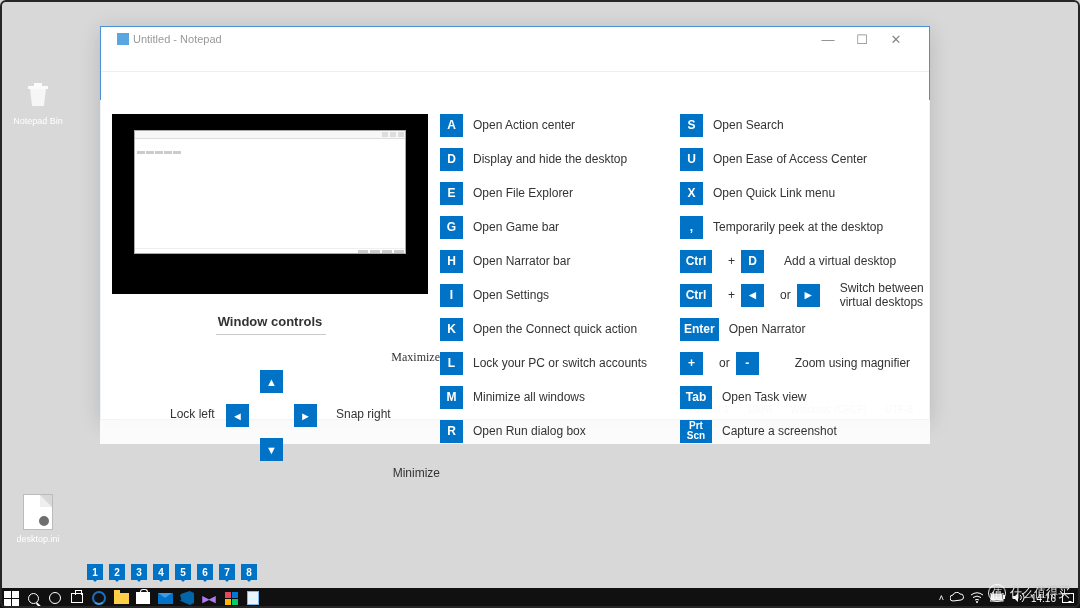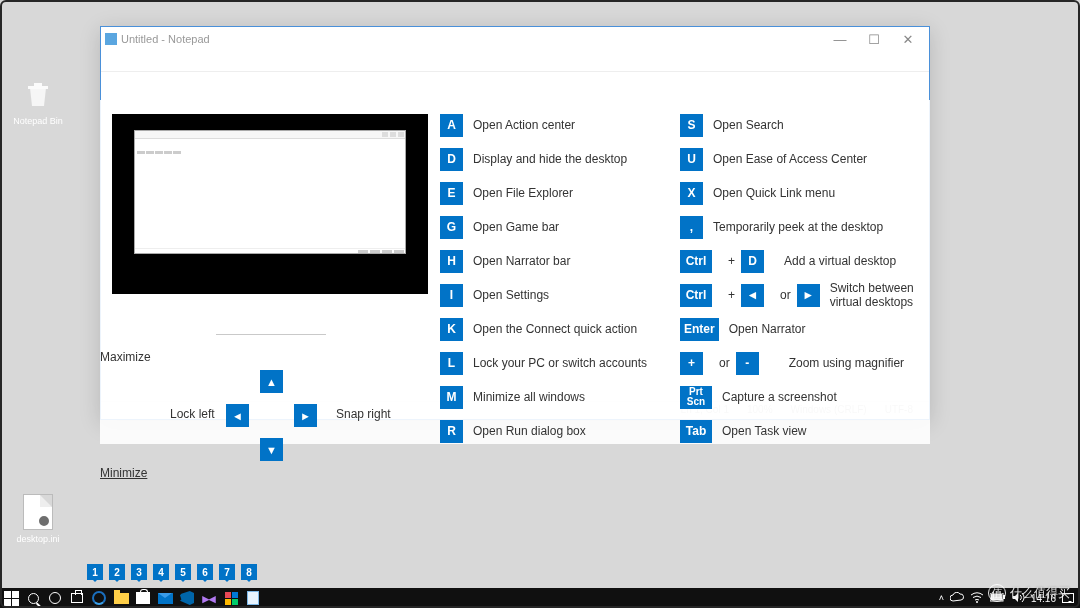--- a/index.html
+++ b/index.html
@@ -13,21 +13,21 @@
   .ini { top: 494px; left: 8px; }
   .ini .glyph { width:30px; height:36px; background:#fff; border:1px solid #bbb; border-top-left-radius:0; position:relative;}
   .ini .glyph::before{content:""; position:absolute; right:0; top:0; border-width:6px; border-style:solid;border-color:#d8d8d8 #d8d8d8 #eee #eee;}
   .ini .glyph .gear{ position:absolute;bottom:1px;right:1px;width:14px;height:14px;border-radius:50%;background:#6e6e6e;border:2px solid #fff;}
 
   
   .notepad {
     position: absolute; top: 26px; left: 100px; width: 830px; height: 394px;
     background: #fff; border: 1px solid #4a90d9; box-shadow: 0 4px 20px rgba(0,0,0,.15);
   }
-  .notepad .titlebar { height: 24px; display:flex; align-items:center; font-size:11px; color:#999; padding:0 4px;}
+  .notepad .titlebar { height: 24px; display:flex; align-items:center; font-size:11px; color:#999; padding:0 16px;}
   .notepad .titlebar .np-icon{width:12px;height:12px;background:#5aa6e0;margin-right:4px;}
   .notepad .titlebar .sp{flex:1;}
   .notepad .titlebar .wc{width:34px;text-align:center;color:#888;font-size:13px;}
   .notepad .menubar{height:18px;display:flex;gap:8px;padding:0 6px;font-size:11px;color:#888;}
   .notepad .editor{position:absolute;top:44px;left:0;right:0;bottom:18px;background:#fff;border-top:1px solid #eee;}
   .notepad .status{position:absolute;bottom:0;left:0;right:0;height:18px;border-top:1px solid #eee;font-size:10px;color:#bbb;display:flex;justify-content:flex-end;gap:18px;padding:2px 16px;}
 
   
   .overlay {
     position: absolute; top: 100px; left: 100px; width: 830px; height: 344px;
@@ -46,28 +46,28 @@
   .demo-inner .dmenu{height:6px;padding:1px 2px;}
   .demo-inner .dmenu i{display:inline-block;width:8px;height:3px;background:#ccc;margin-right:1px;}
   .demo-inner .dstat{position:absolute;bottom:0;left:0;right:0;height:5px;border-top:1px solid #eee;}
   .demo-inner .dstat i{float:right;width:10px;height:3px;background:#ccc;margin:1px;}
 
   
   .wc-title { position:absolute; top:214px; width:100%; text-align:center; font-size:13px; font-weight:600; color:#333;}
   .wc-line  { position:absolute; top:234px; left:116px; width:110px; height:1px; background:#c9c9c9;}
   .wc-lbl { position:absolute; font-size:12px; color:#333; }
   .arrowbtn { position:absolute; width:23px; height:23px; background:#0173c7; color:#fff; display:flex;align-items:center;justify-content:center;font-size:11px;}
-  .max-lbl{top:250px; left:0; width:100%; text-align:left;}
+  .max-lbl{top:250px; left:0; width:100%; text-align:right;font-family:Liberation Serif, serif;}
   .up  { top:270px; left:160px;}
   .left-a{ top:304px; left:126px;}
   .right-a{ top:304px; left:194px;}
   .down{ top:338px; left:160px;}
   .snapL{ top:307px; left:70px;}
   .snapR{ top:307px; left:236px;}
-  .min-lbl{top:366px; left:0;width:100%;text-align:left;text-decoration:underline;}
+  .min-lbl{top:366px; left:0;width:100%;text-align:right;}
 
   
   .row { display:flex; align-items:center; height:34px; font-size:12px; color:#333;}
   .key { min-width:23px; height:23px; padding:0 4px; background:#0173c7; color:#fff; display:flex;align-items:center;justify-content:center;font-weight:600; margin-right:10px; font-size:12px;}
   .key.wide{ min-width:32px;}
   .key.arrow{ min-width:23px;}
   .plus, .or { margin:0 6px; font-size:12px; color:#333;}
   .ov-col.mid .rows, .ov-col.right .rows { padding-top:8px;}
 
   
@@ -158,20 +158,21 @@
           </div>
         <div class="dmenu"><i></i><i></i><i></i><i></i><i></i></div>
         <div class="dstat">
             <i></i>
             <i></i>
             <i></i>
             <i></i>
           </div>
       </div>
     </div>
+    <div class="wc-title">Window controls</div>
     <div class="wc-line"></div>
     <div class="wc-lbl max-lbl">Maximize</div>
     <div class="arrowbtn up">▲</div>
     <div class="arrowbtn left-a">◄</div>
     <div class="arrowbtn right-a">►</div>
     <div class="arrowbtn down">▼</div>
     <div class="wc-lbl snapL">Lock left</div>
     <div class="wc-lbl snapR">Snap right</div>
     <div class="wc-lbl min-lbl">Minimize</div>
   </div>
@@ -244,41 +245,41 @@
           <span class="plus">+</span>
           <div class="key">D</div>
           <span style="margin-left:10px">Add a virtual desktop</span>
         </div>
         <div class="row">
           <div class="key wide">Ctrl</div>
           <span class="plus">+</span>
           <div class="key arrow">◄</div>
           <span class="or">or</span>
           <div class="key arrow">►</div>
-          <span style="">Switch between virtual desktops</span>
+          <span style="margin-left:10px">Switch between virtual desktops</span>
         </div>
         <div class="row">
           <div class="key wide">Enter</div>
           <span>Open Narrator</span>
         </div>
         <div class="row">
           <div class="key">+</div>
           <span class="or">or</span>
           <div class="key">-</div>
-          <span style="margin-left:20px">Zoom using magnifier</span>
+          <span style="margin-left:26px">Zoom using magnifier</span>
+        </div>
+        <div class="row">
+          <div class="key wide">Tab</div>
+          <span>Open Task view</span>
         </div>
         <div class="row">
           <div class="key wide">
             <div style="line-height:10px;font-size:10px;text-align:center">Prt<br>Scn</div>
           </div>
           <span>Capture a screenshot</span>
-        </div>
-        <div class="row">
-          <div class="key wide">Tab</div>
-          <span>Open Task view</span>
         </div>
       </div>
   </div>
 </div>
 
 <div class="nums" id="nums">
     <div class="num" style="left: 9px;">1</div>
     <div class="num" style="left: 31px;">2</div>
     <div class="num" style="left: 53px;">3</div>
     <div class="num" style="left: 75px;">4</div>

